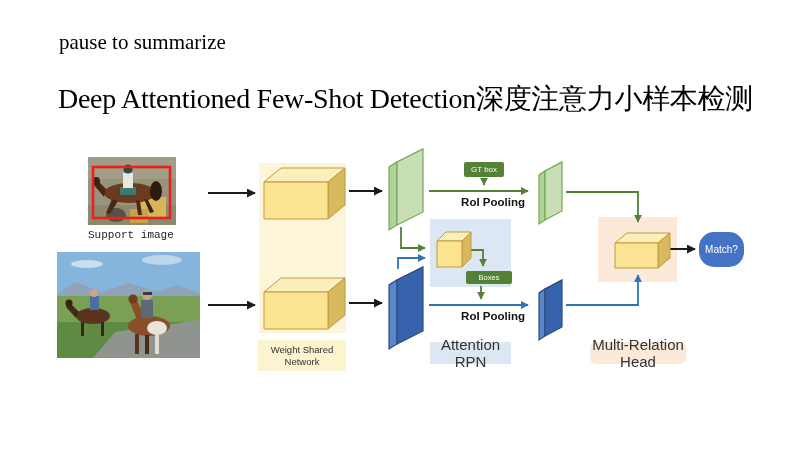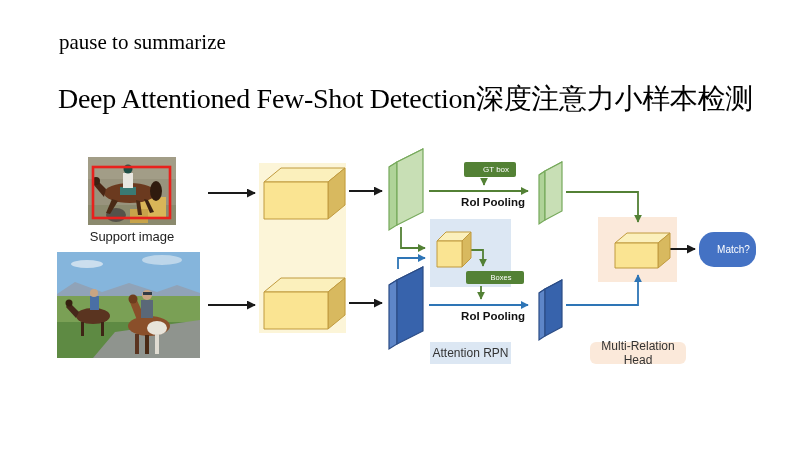--- a/index.html
+++ b/index.html
@@ -5,32 +5,32 @@
   html,body{margin:0;padding:0;background:#ffffff;}
   .slide{position:relative;width:800px;height:450px;background:#ffffff;overflow:hidden;
          font-family:"Liberation Sans",sans-serif;color:#111;}
   .abs{position:absolute;}
   .kicker{left:59px;top:30px;font-family:"Liberation Serif",serif;font-size:21px;color:#000;}
   .title{left:58px;top:80px;font-family:"Liberation Serif",serif;font-size:28px;letter-spacing:-0.3px;
          white-space:nowrap;color:#000;}
   .wsn-bg{left:259px;top:163px;width:87px;height:170px;background:#FCF5D8;}
   .rpn-bg{left:430px;top:219px;width:81px;height:68px;background:#DCE7F3;}
   .head-bg{left:598px;top:217px;width:79px;height:65px;background:#FBE9DA;}
-  .tag{display:flex;align-items:center;justify-content:center;color:#fff;padding-left:12px;}
+  .tag{display:flex;align-items:center;justify-content:center;color:#fff;}
   .gt-box{left:464px;top:162px;width:40px;height:15px;background:#538135;font-size:8px;border-radius:2px;}
   .boxes{left:466px;top:271px;width:46px;height:13px;background:#538135;font-size:7.5px;border-radius:2px;}
   .match{left:699px;top:232px;width:45px;height:35px;background:#4472C4;border-radius:15px;font-size:10px;}
   .roi{width:84px;text-align:right;font-size:11.5px;font-weight:600;color:#111;}
   .roi-top{left:441px;top:196px;}
   .roi-bottom{left:441px;top:310px;}
-  .caption{font-size:13px;color:#222;text-align:center;}
+  .caption{font-size:11px;color:#222;text-align:left;font-family:Liberation Mono, monospace;}
   .cap-support{left:88px;top:229px;width:88px;}
   .cap-query{left:57px;top:361px;width:143px;}
   .panel-label{display:flex;align-items:center;justify-content:center;text-align:center;
-               font-size:12px;color:#333;}
+               font-size:15px;color:#333;}
   .wsn-label{left:258px;top:340px;width:88px;height:31px;background:#FCF3CF;font-size:9.5px;line-height:1.25;}
   .rpn-label{left:430px;top:342px;width:81px;height:22px;background:#DCE7F3;}
   .head-label{left:590px;top:342px;width:96px;height:22px;background:#FBE9DA;border-radius:6px;}
   .photo{overflow:hidden;}
   .photo-support{left:88px;top:157px;width:88px;height:68px;}
   .photo-query{left:57px;top:252px;width:143px;height:106px;}
   .overlay{left:0;top:0;}
 </style>
 </head>
 <body>
@@ -183,16 +183,17 @@
       <polygon points="615,243 658,243 658,268 615,268" fill="#FAE492"></polygon>
     </g>
   </svg>
 
   <div class="abs tag gt-box">GT box</div>
   <div class="abs roi roi-top">RoI Pooling</div>
   <div class="abs tag boxes">Boxes</div>
   <div class="abs roi roi-bottom">RoI Pooling</div>
   <div class="abs tag match">Match?</div>
 
+  <div class="abs panel-label wsn-label">Weight Shared Network</div>
   <div class="abs panel-label rpn-label">Attention RPN</div>
   <div class="abs panel-label head-label">Multi-Relation Head</div>
 
 </div>
 
 </body></html>

